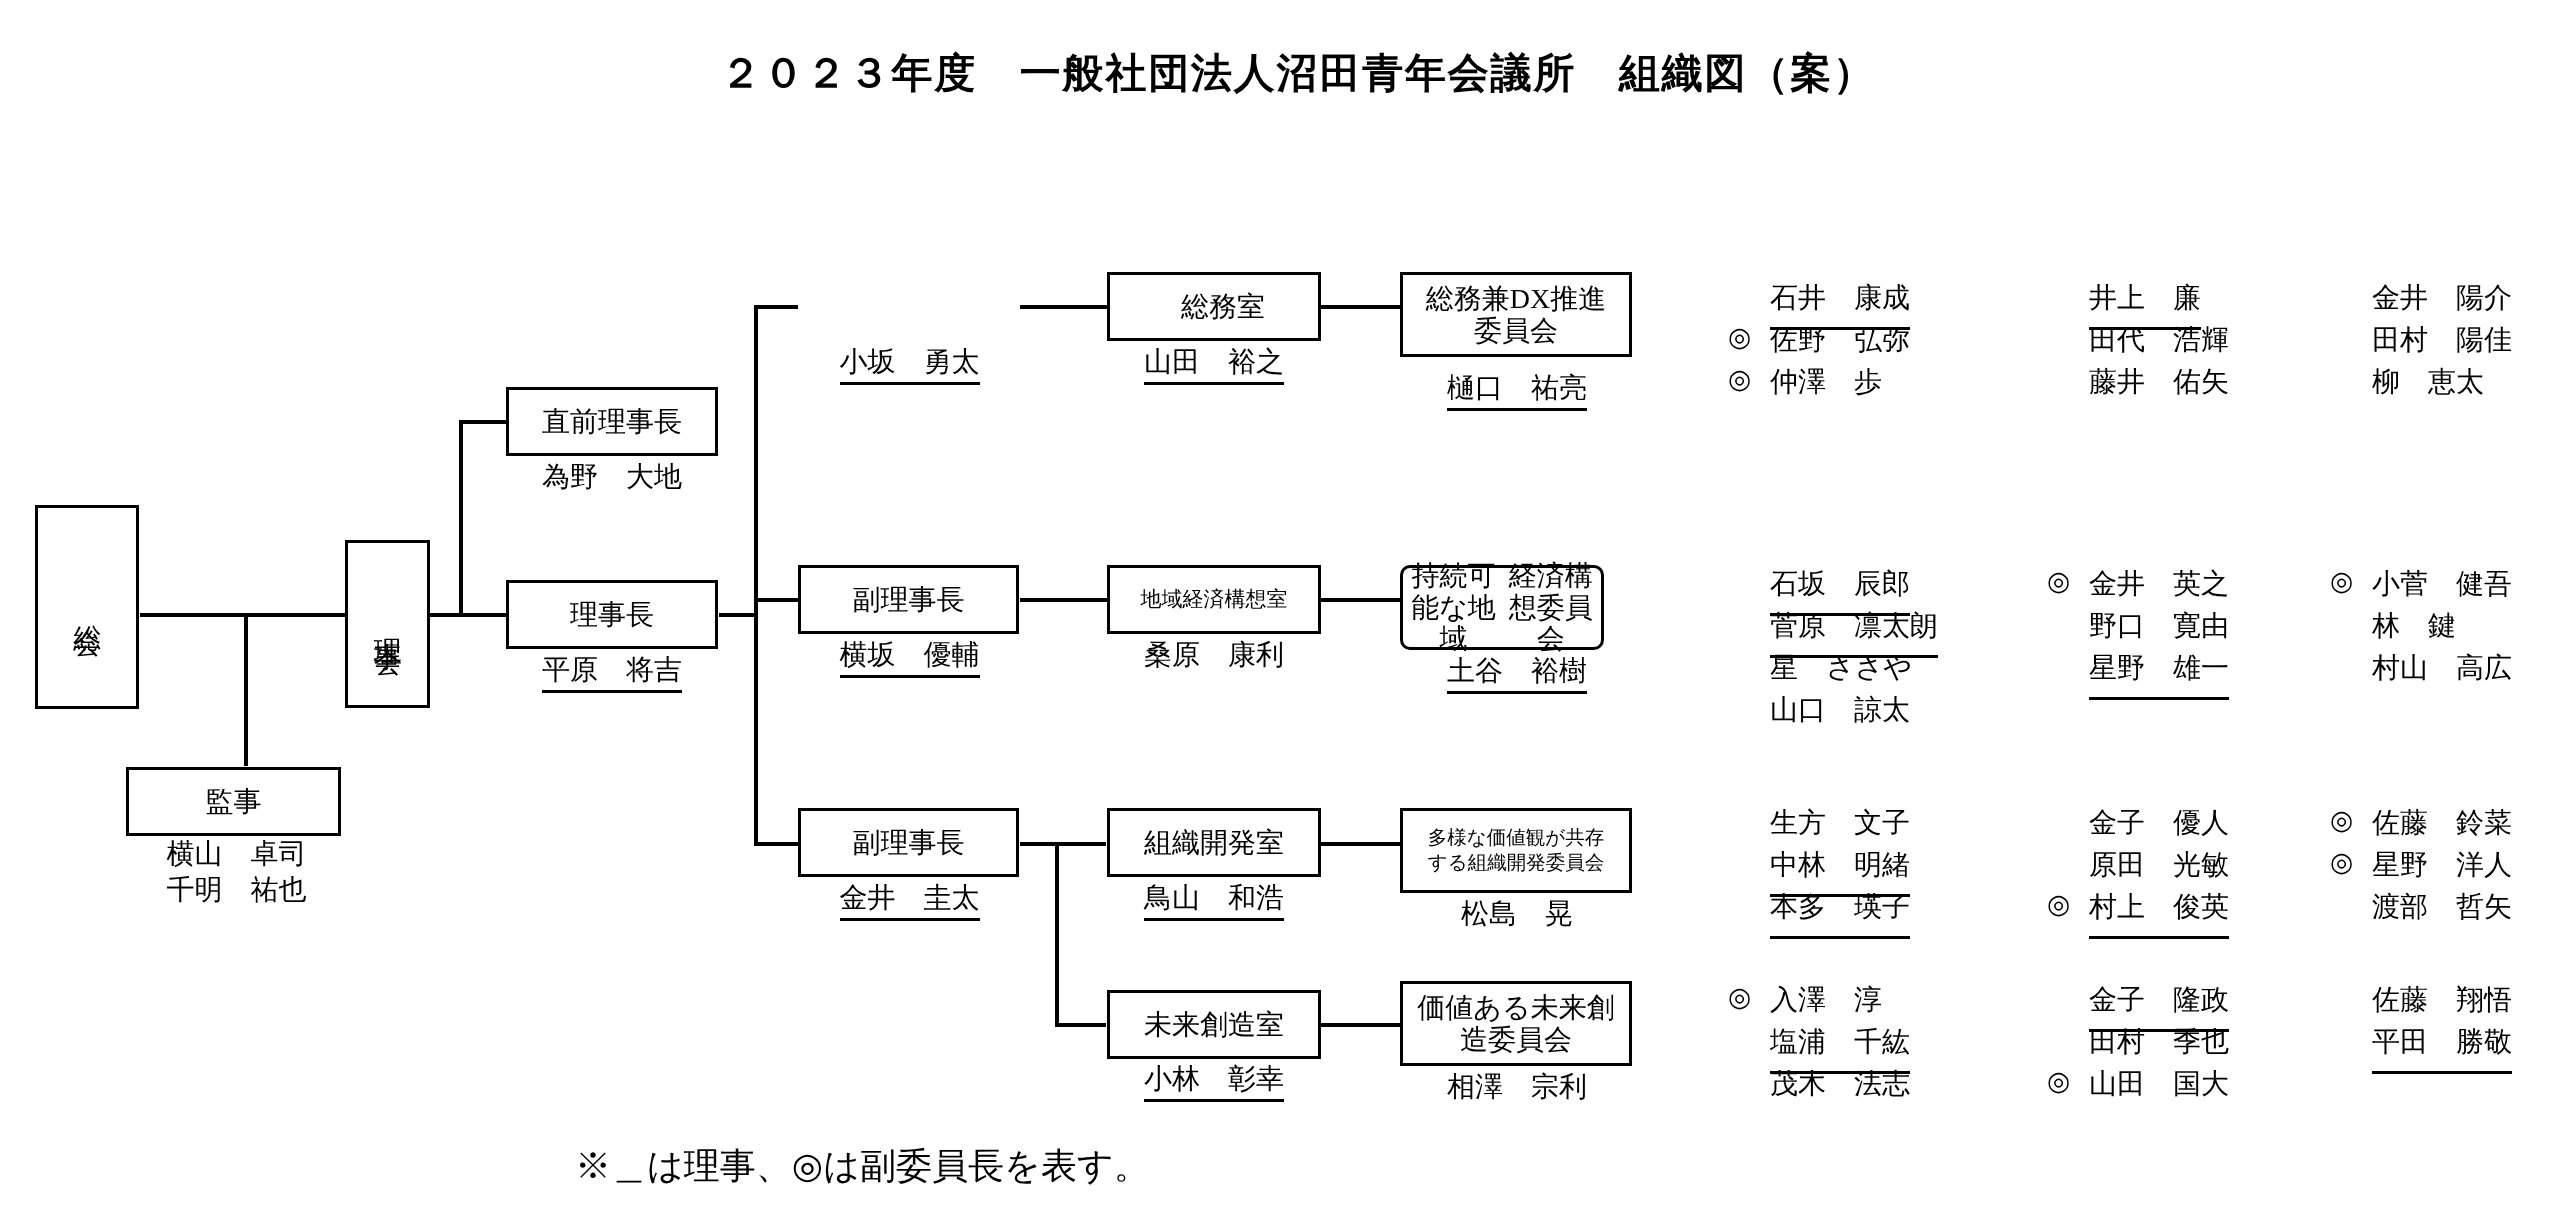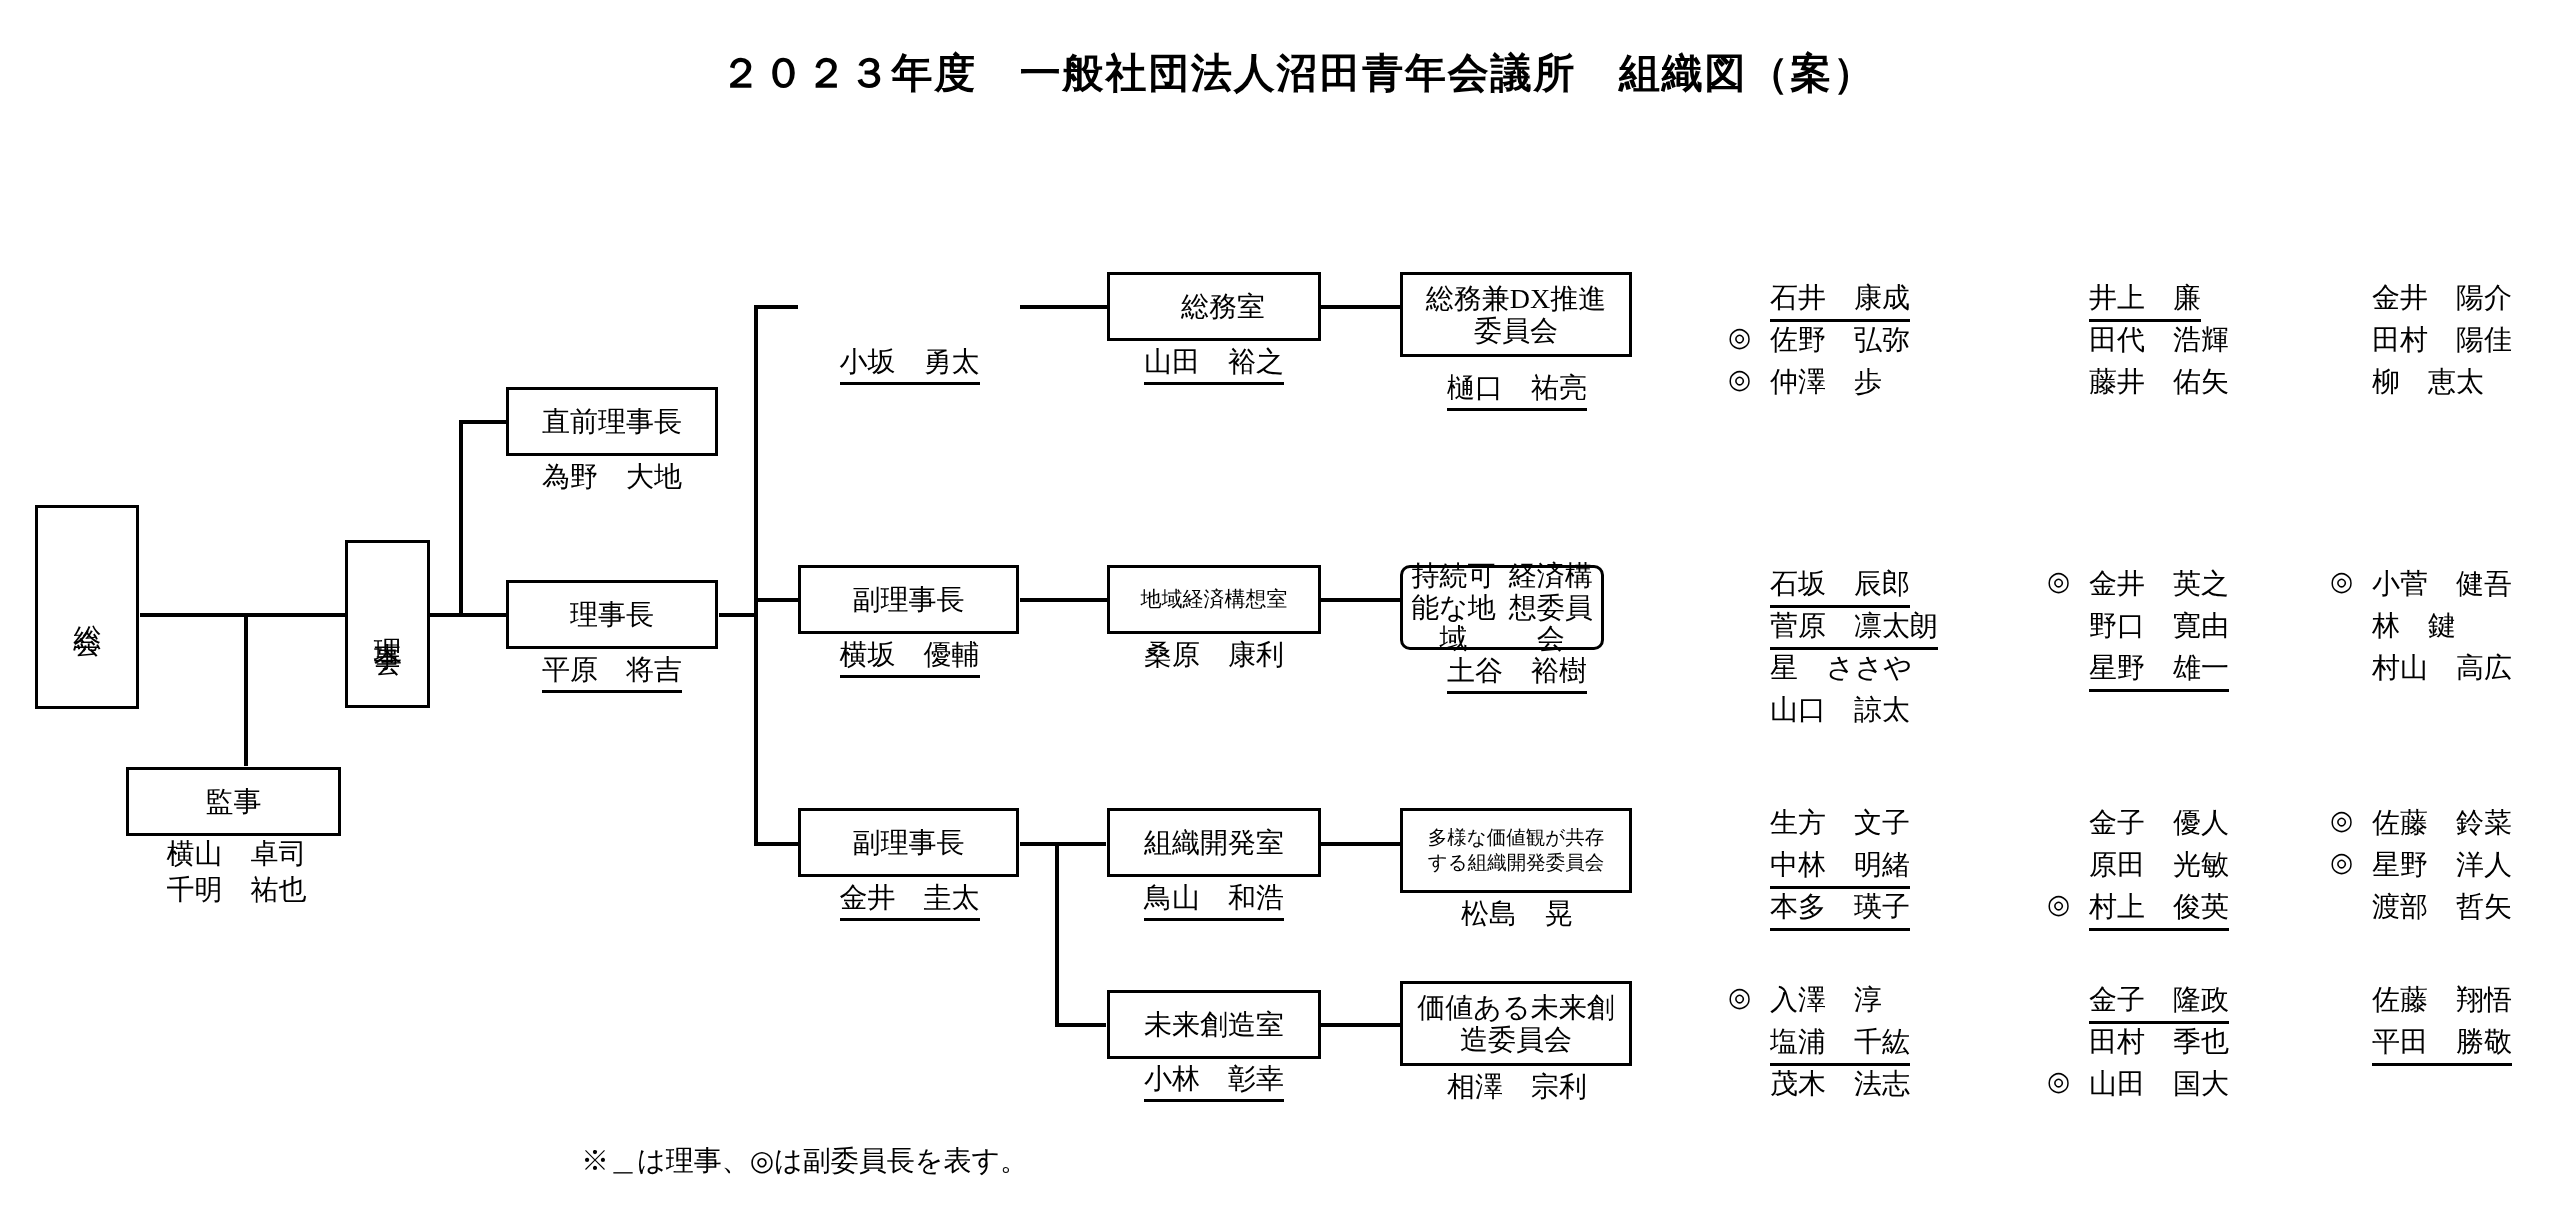--- a/index.html
+++ b/index.html
@@ -65,28 +65,27 @@
     white-space:nowrap;
     font-size:28px;
   }
   .mark{
     position:absolute;
     width:39px;text-align:center;
     font-size:26.6px;
     left:-50px;top:0;
   }
   .mname{display:inline-block;}
-  .mname.ul{border-bottom:3.5px solid #000;padding-bottom:2px;}
+  .mname.ul{border-bottom:3.5px solid #000;padding-bottom:10px;}
 
   .footnote{
     position:absolute;
-    font-size:28px;
+    font-size:36px;
     white-space:nowrap;
     z-index:6;
-    margin-left:6px;
   }
 </style>
 </head>
 <body>
 
 <div id="chart-root">
 
   <div class="title">２０２３年度　一般社団法人沼田青年会議所　組織図（案）</div>
 
   <div class="ln lh" style="left:140px;top:613px;width:106px;"></div>

